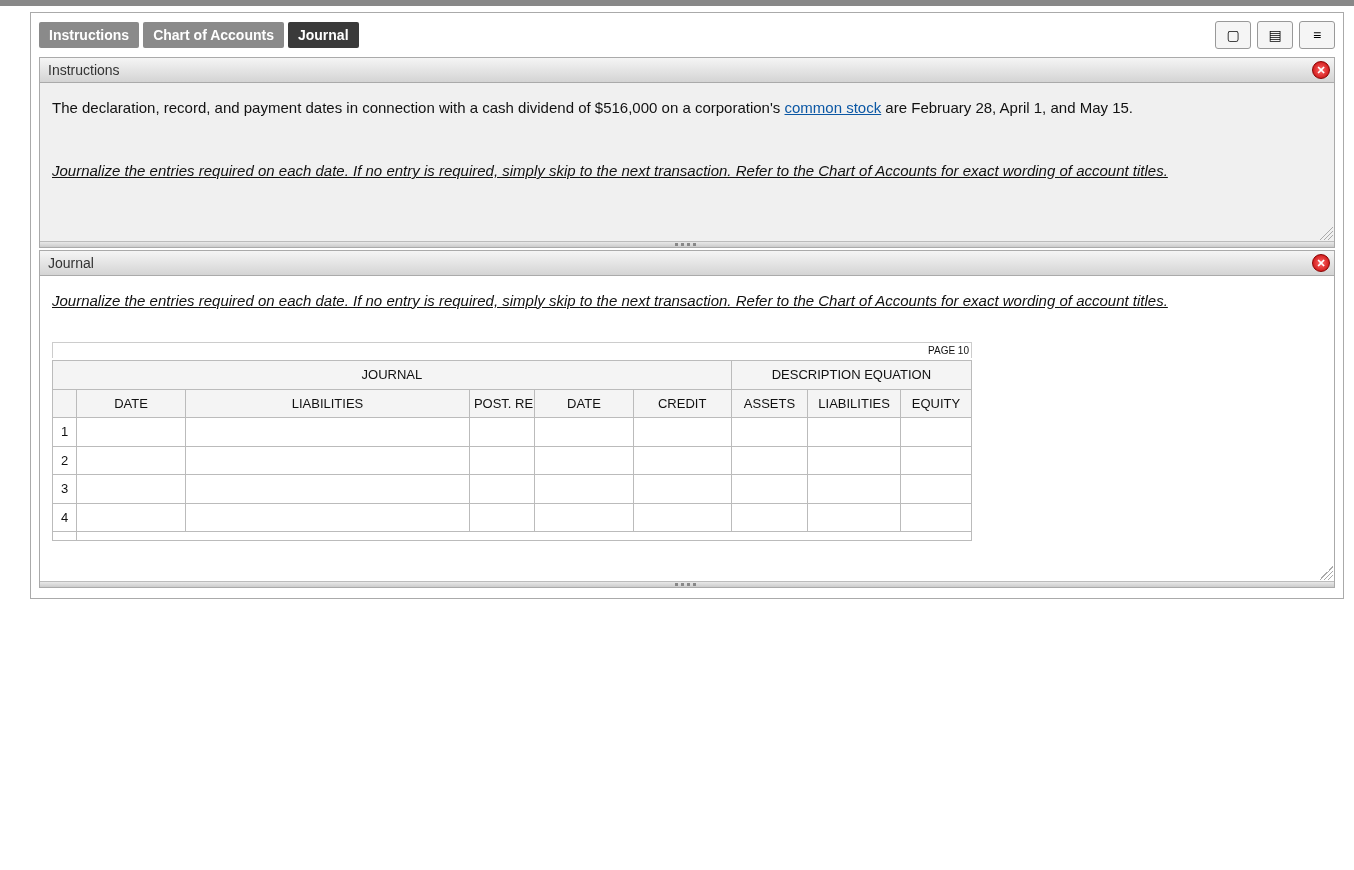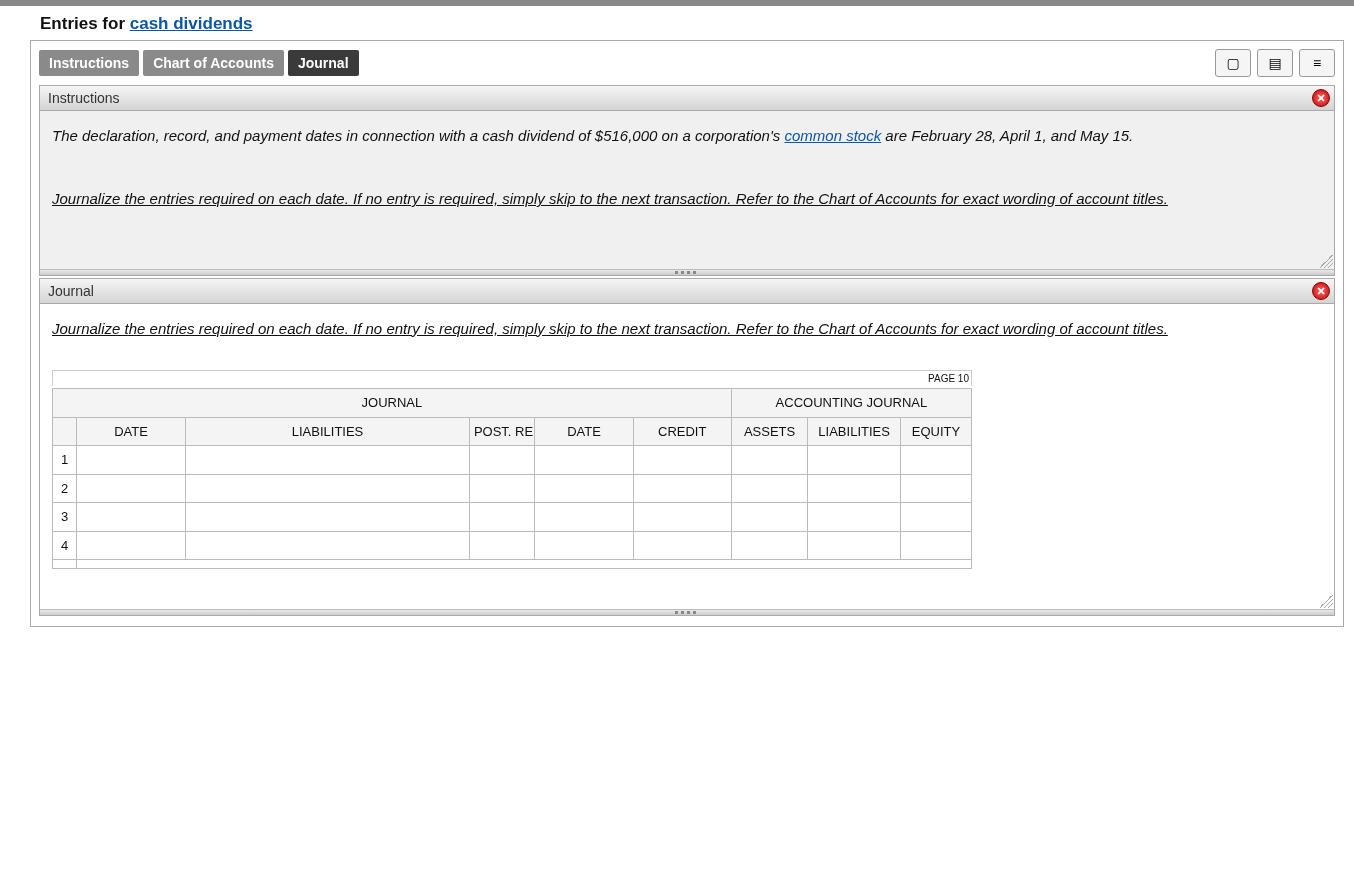--- a/index.html
+++ b/index.html
@@ -89,21 +89,21 @@
     cursor: pointer;
   }
   .panel-body {
     padding: 14px 12px 40px 12px;
     background: #f0f0f0;
     font-size: 15px;
     line-height: 1.5;
     position: relative;
   }
   .panel-body.white-bg { background: #fff; }
-  .panel-body p { margin-bottom: 18px; font-style: italic; }
+  .panel-body p { margin-bottom: 18px; }
   .panel-body .prompt-italic { font-style: italic; text-decoration: underline; }
   .inline-link {
     color: #0b57a4;
     text-decoration: underline;
   }
   .resize-handle {
     height: 6px;
     background: linear-gradient(#e8e8e8,#ccc);
     border-top: 1px solid #bbb;
     display:flex; align-items:center; justify-content:center;
@@ -161,23 +161,20 @@
   .col-credit { width: 90px; }
   .col-assets { width: 70px; font-size:12px;}
   .col-liab { width: 85px; font-size:12px;}
   .col-equity { width: 65px; font-size:12px;}
 </style>
 </head>
 <body>
 
 <div class="outer">
 
-  <div class="page-title">
-    <span>Entries for </span><span class="link-term">cash dividends</span>
-  </div>
 
   <div class="main-container">
 
     <div class="tabs-row">
       <div class="tabs">
         <div class="tab tab-inactive">Instructions</div>
         <div class="tab tab-inactive">Chart of Accounts</div>
         <div class="tab tab-active">Journal</div>
       </div>
       <div class="toolbar">
@@ -227,21 +224,21 @@
                 <col class="col-postref">
                 <col class="col-debit">
                 <col class="col-credit">
                 <col class="col-assets">
                 <col class="col-liab">
                 <col class="col-equity">
             </colgroup>
             <thead>
               <tr>
                 <th colspan="6">JOURNAL</th>
-                <th colspan="3">ACCOUNTING JOURNAL</th>
+                <th colspan="3">DESCRIPTION EQUATION</th>
               </tr>
               <tr>
                 <th></th>
                 <th>DATE</th>
                 <th>LIABILITIES</th>
                 <th>POST. REF.</th>
                 <th>DATE</th>
                 <th>CREDIT</th>
                 <th>ASSETS</th>
                 <th>LIABILITIES</th>

